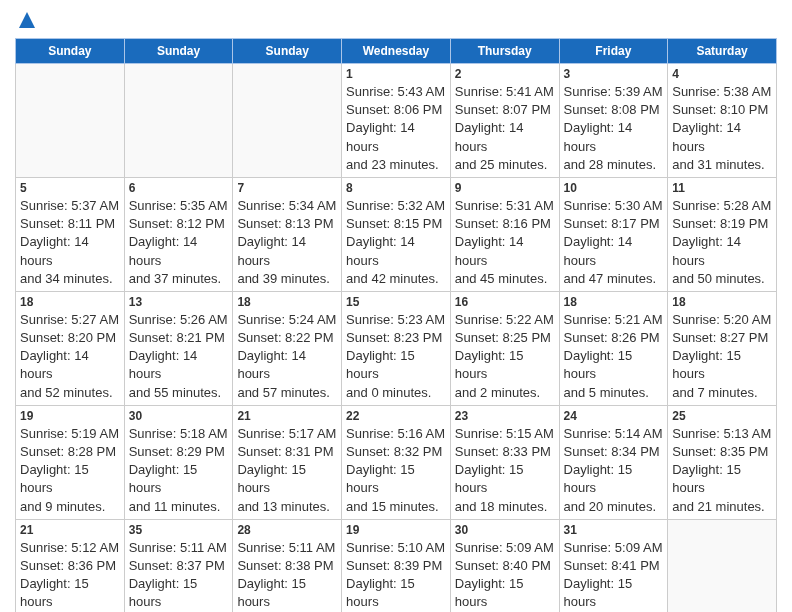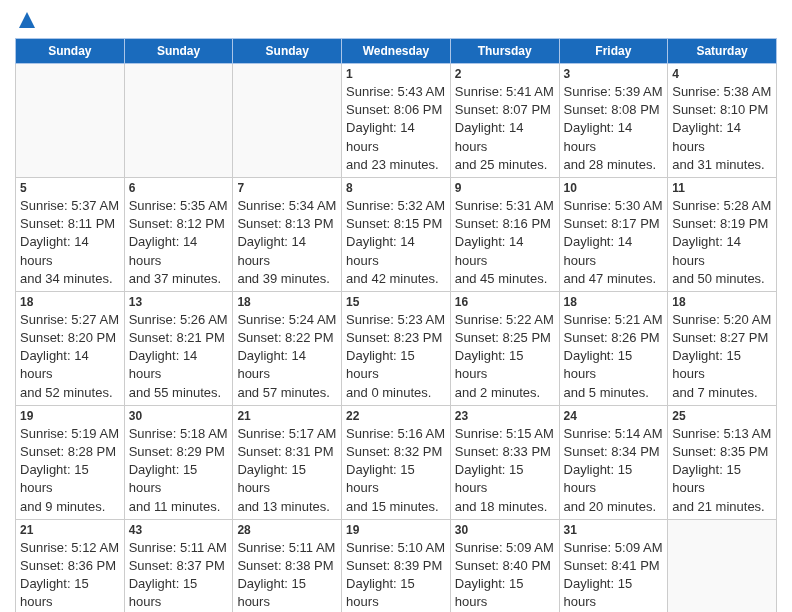--- a/index.html
+++ b/index.html
@@ -237,21 +237,21 @@
             <div class="day-num">25</div>
             <div class="day-info">Sunrise: 5:13 AM<br>Sunset: 8:35 PM<br>Daylight: 15 hours<br>and 21 minutes.</div>
           </td>
         </tr>
         <tr>
           <td>
             <div class="day-num">21</div>
             <div class="day-info">Sunrise: 5:12 AM<br>Sunset: 8:36 PM<br>Daylight: 15 hours<br>and 23 minutes.</div>
           </td>
           <td>
-            <div class="day-num">43</div>
+            <div class="day-num">35</div>
             <div class="day-info">Sunrise: 5:11 AM<br>Sunset: 8:37 PM<br>Daylight: 15 hours<br>and 25 minutes.</div>
           </td>
           <td>
             <div class="day-num">28</div>
             <div class="day-info">Sunrise: 5:11 AM<br>Sunset: 8:38 PM<br>Daylight: 15 hours<br>and 27 minutes.</div>
           </td>
           <td>
             <div class="day-num">19</div>
             <div class="day-info">Sunrise: 5:10 AM<br>Sunset: 8:39 PM<br>Daylight: 15 hours<br>and 29 minutes.</div>
           </td>

